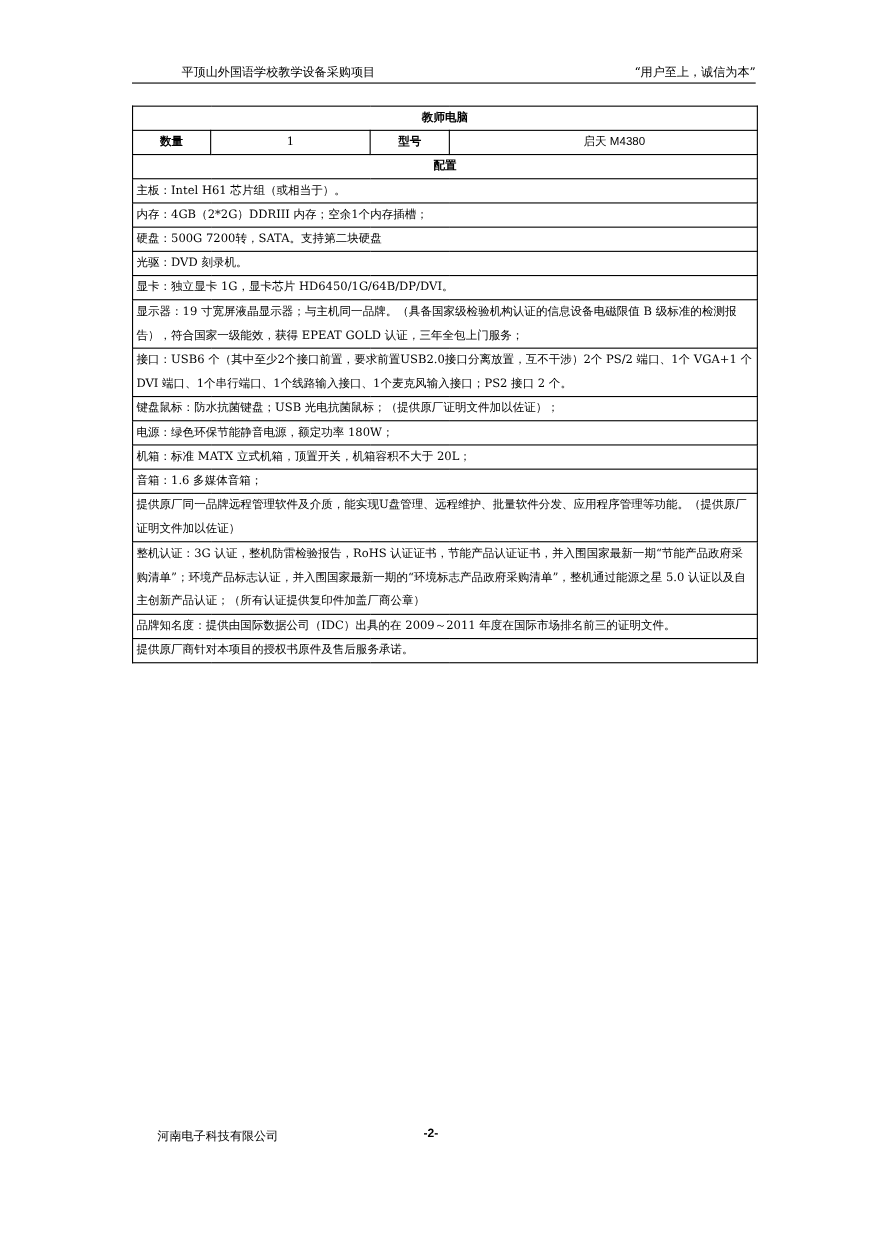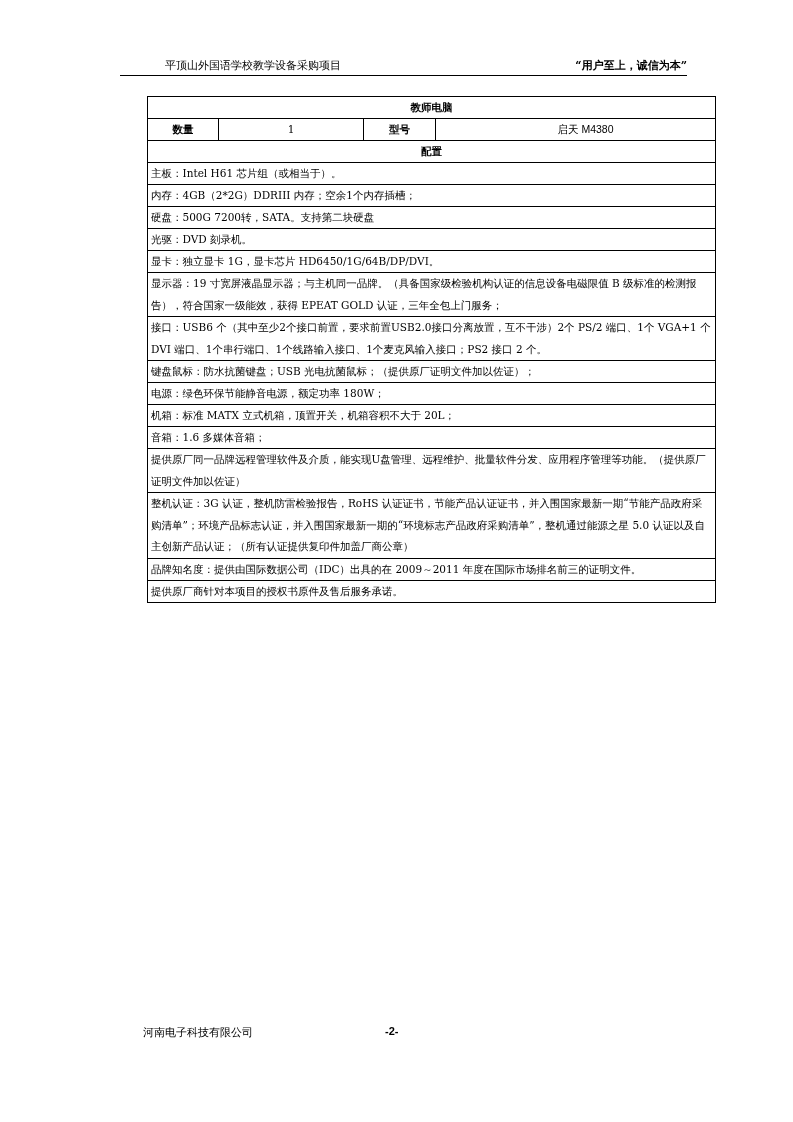--- a/index.html
+++ b/index.html
@@ -1,23 +1,23 @@
 <!DOCTYPE html>
 <html><head>
 <meta charset="utf-8">
 <style>
   html, body { margin: 0; padding: 0; background: #ffffff; }
   body { width: 793px; height: 1122px; position: relative; overflow: hidden;
          font-family: "DejaVu Serif", "Liberation Serif", serif; color: #000; }
   .page-header { position: absolute; left: 120px; top: 57px; width: 567px; height: 18px;
                  border-bottom: 1px solid #000; font-size: 11px; }
   .page-header .left { position: absolute; left: 0; top: 1px; margin-left: 45px; }
-  .page-header .right { position: absolute; right: 0; top: 1px; font-weight: bold; }
+  .page-header .right { position: absolute; right: 0; top: 1px; }
   .spec-table { position: absolute; left: 120px; top: 96px; width: 568px;
-                border-collapse: collapse; table-layout: fixed; font-size: 10.5px; margin-left: 27px; }
+                border-collapse: collapse; table-layout: fixed; font-size: 10.5px; }
   .spec-table td { border: 1px solid #000; padding: 0 3px; line-height: 21px;
                    vertical-align: middle; word-break: break-all; }
   .spec-table td.center { text-align: center; }
   .spec-table td.bold { font-weight: bold; font-family: "DejaVu Sans", "Liberation Sans", sans-serif; }
   .spec-table td.sans { font-family: "Liberation Sans", "DejaVu Sans", sans-serif; padding-left: 23px; }
   .spec-table td.multi { line-height: 21.5px; }
   .page-footer { position: absolute; left: 143px; top: 1025px; font-size: 11px; width: 300px; }
   .page-footer .company { position: absolute; left: 0; top: 0; white-space: nowrap; }
   .page-footer .page-num { position: absolute; left: 242px; top: 0; font-weight: bold;
                            font-family: "Liberation Sans", sans-serif; }

